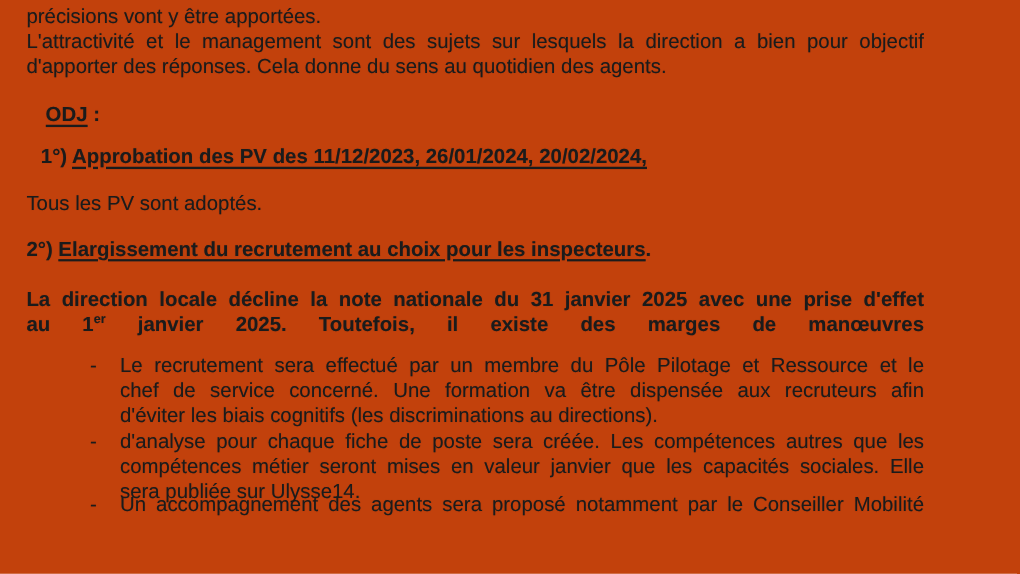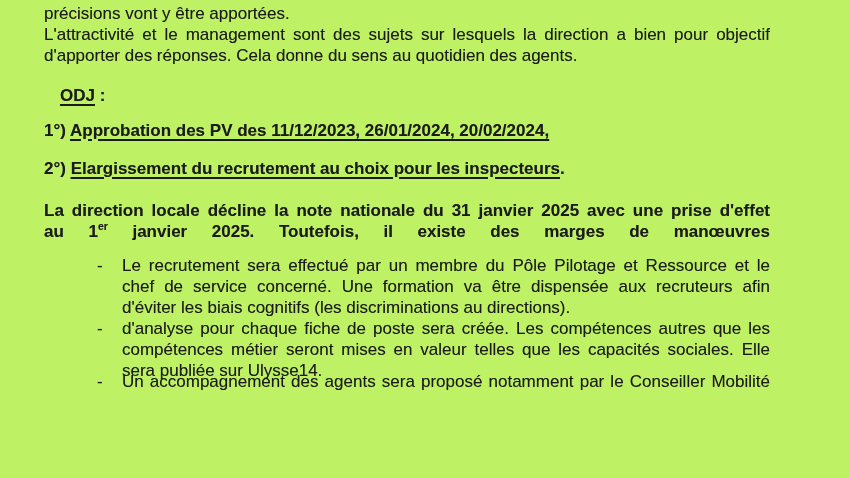--- a/index.html
+++ b/index.html
@@ -2,24 +2,24 @@
 <html><head>
 <meta charset="utf-8">
 <style>
   html, body { margin: 0; padding: 0; }
   body { background: #fcfcfc; }
 
   .page {
     position: relative;
     width: 850px;
     height: 478px;
-    background: #bef264;
+    background: #c2410c;
     overflow: hidden;
     box-sizing: border-box;
-    padding: 3px 80px 0 44px;
+    padding: 3px 80px 0 22px;
     color: #1b1b1b;
     font-family: "Liberation Sans", sans-serif;
     font-size: 17px;
     line-height: 21px;
     text-shadow: 0 0 0.6px rgba(40,40,40,0.45);
   }
 
   .line {
     height: 21px;
     overflow: hidden;
@@ -29,21 +29,21 @@
   .j { text-align: justify; text-align-last: justify; }
 
   .b { font-weight: 700; }
   .u {
     text-decoration: underline;
     text-decoration-thickness: 1.6px;
     text-underline-offset: 2.5px;
   }
 
   .odj { margin-top: 19px; margin-left: 16px; }
-  .item1 { margin-top: 14px; }
+  .item1 { margin-top: 14px; margin-left: 12px; }
   .pvnote { margin-top: 18px; }
   .item2 { margin-top: 17px; }
   .decision { margin-top: 21px; }
   .bullets { margin-top: 13px; }
 
   .bullet { display: flex; }
   .bullet-b3 { margin-top: -10px; }
   .bmark { flex: none; width: 25px; margin-left: 53px; }
   .btext { flex: 1; min-width: 0; }
 
@@ -67,20 +67,21 @@
   <div class="line odj b">
     <span class="u">ODJ</span><span> :</span>
   </div>
 
   <div class="item1 b">
     <div class="line">
       <span>1°) </span><span class="u">Approbation des PV des 11/12/2023, 26/01/2024, 20/02/2024,</span>
     </div>
   </div>
 
+  <div class="line pvnote">Tous les PV sont adoptés.</div>
 
   <div class="line item2 b">
     <span>2°) </span><span class="u">Elargissement du recrutement au choix pour les inspecteurs</span><span>.</span>
   </div>
 
   <div class="decision b">
     <div class="line j">La direction locale décline la note nationale du 31 janvier 2025 avec une prise d'effet</div>
     <div class="line j">
       <span>au 1</span><sup class="sup">er</sup><span> janvier 2025. Toutefois, il existe des marges de manœuvres</span>
     </div>
@@ -94,21 +95,21 @@
         <div class="line j">Le recrutement sera effectué par un membre du Pôle Pilotage et Ressource et le</div>
         <div class="line j">chef de service concerné. Une formation va être dispensée aux recruteurs afin</div>
         <div class="line">d'éviter les biais cognitifs (les discriminations au directions).</div>
       </div>
     </div>
 
     <div class="bullet">
       <span class="bmark">-</span>
       <div class="btext">
         <div class="line j">d'analyse pour chaque fiche de poste sera créée. Les compétences autres que les</div>
-        <div class="line j">compétences métier seront mises en valeur telles que les capacités sociales. Elle</div>
+        <div class="line j">compétences métier seront mises en valeur janvier que les capacités sociales. Elle</div>
         <div class="line">sera publiée sur Ulysse14.</div>
       </div>
     </div>
 
     <div class="bullet bullet-b3">
       <span class="bmark">-</span>
       <div class="btext">
         <div class="line j">Un accompagnement des agents sera proposé notamment par le Conseiller Mobilité</div>
       </div>
     </div>

